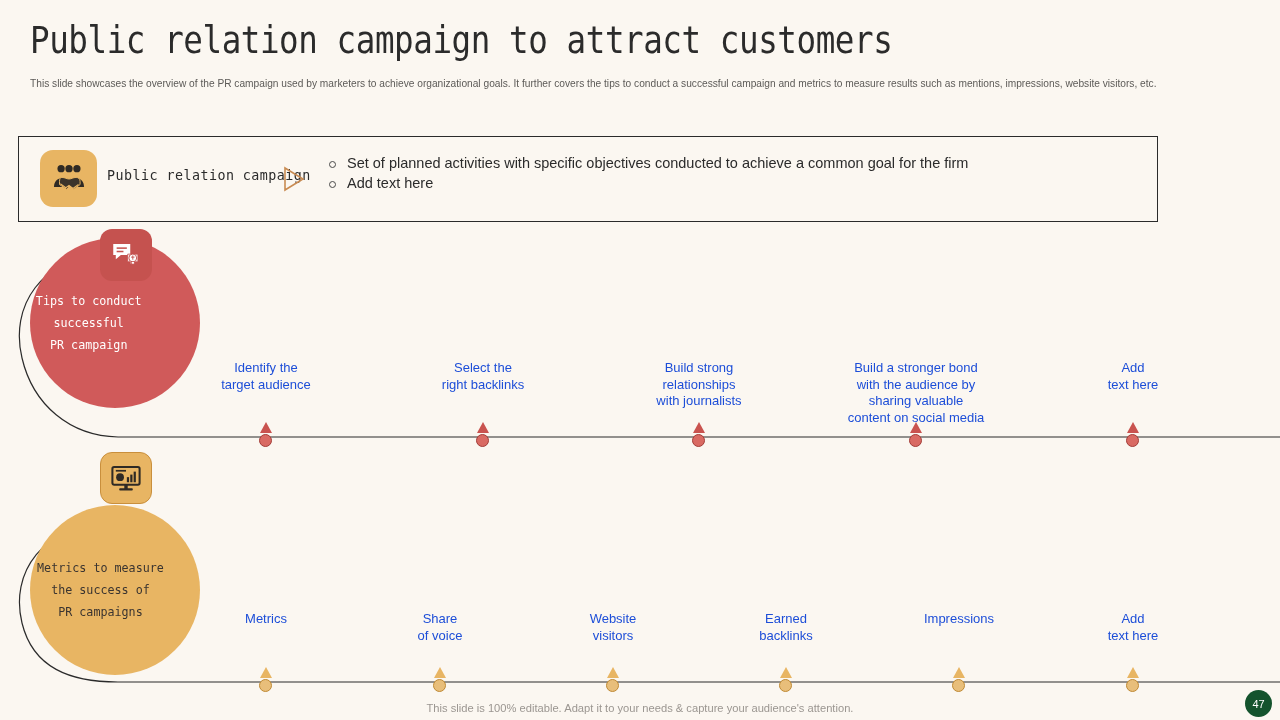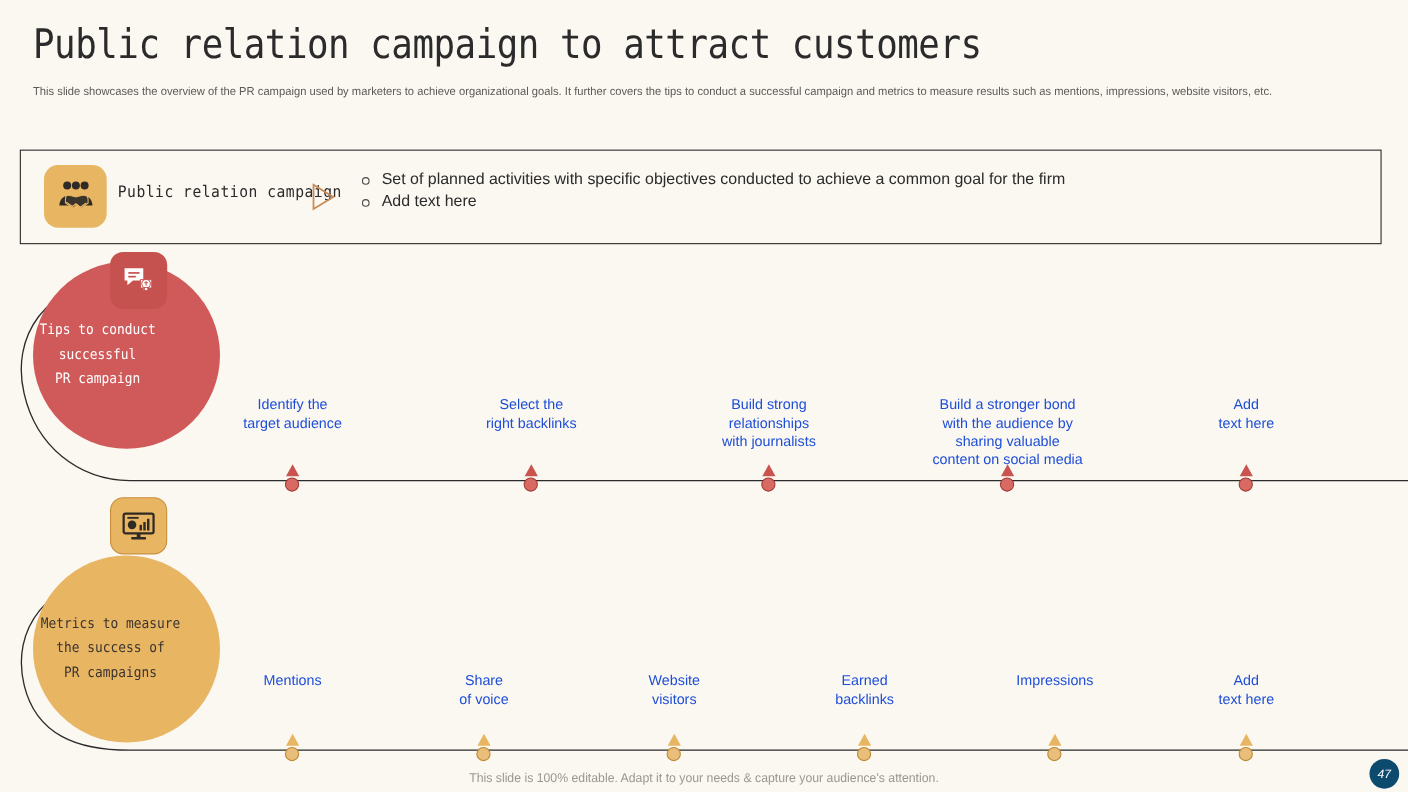--- a/index.html
+++ b/index.html
@@ -25,21 +25,21 @@
     white-space:nowrap;
   }
   .subtitle{
     position:absolute;left:30px;top:76px;width:1225px;
     font-size:10.5px;line-height:14px;color:#5C5A57;
     transform:scaleX(0.97);transform-origin:left top;
   }
 
   
   .defbox{
-    position:absolute;left:18px;top:136px;width:1238px;height:86px;
+    position:absolute;left:18px;top:136px;width:1140px;height:86px;
     border:1.6px solid #2B2B2B;background:#FBF7F1;
     box-sizing:border-box;
   }
   .def-icon{
     position:absolute;left:21px;top:13px;width:57px;height:57px;
     background:#E8B563;border-radius:13px;
     display:flex;align-items:center;justify-content:center;
   }
   .def-label{
     position:absolute;left:88px;top:30px;
@@ -126,22 +126,22 @@
   }
 
   
   .footer-note{
     position:absolute;left:0;top:702px;width:1280px;text-align:center;
     font-size:11.5px;color:#9B9691;
     transform:scaleX(0.97);
   }
   .pagenum{
     position:absolute;right:8px;top:690px;width:27px;height:27px;border-radius:50%;
-    background:#0c4a6e;color:#fff;font-size:11px;
-    display:flex;align-items:center;justify-content:center;font-style:italic;
+    background:#14532d;color:#fff;font-size:11px;
+    display:flex;align-items:center;justify-content:center;
   }
 </style>
 </head>
 <body>
 
 <div class="slide">
 
   <div class="title">Public relation campaign to attract customers</div>
   <div class="subtitle">This slide showcases the overview of the PR campaign used by marketers to achieve organizational goals. It further covers the tips to conduct a successful campaign and metrics to measure results such as mentions, impressions, website visitors, etc.</div>
 
@@ -287,21 +287,21 @@
     <div class="marker m-yel" style="left:959px;top:219px;">
         <div class="tri"></div>
         <div class="dot"></div>
       </div>
     <div class="marker m-yel" style="left:1133px;top:219px;">
         <div class="tri"></div>
         <div class="dot"></div>
       </div>
 
     <div class="step-label" style="left:266px;top:151px;">
-      <div>Mentions</div>
+      <div>Metrics</div>
     </div>
     <div class="step-label" style="left:440px;top:151px;">
       <div>Share</div>
       <div>of voice</div>
     </div>
     <div class="step-label" style="left:613px;top:151px;">
       <div>Website</div>
       <div>visitors</div>
     </div>
     <div class="step-label" style="left:786px;top:151px;">

